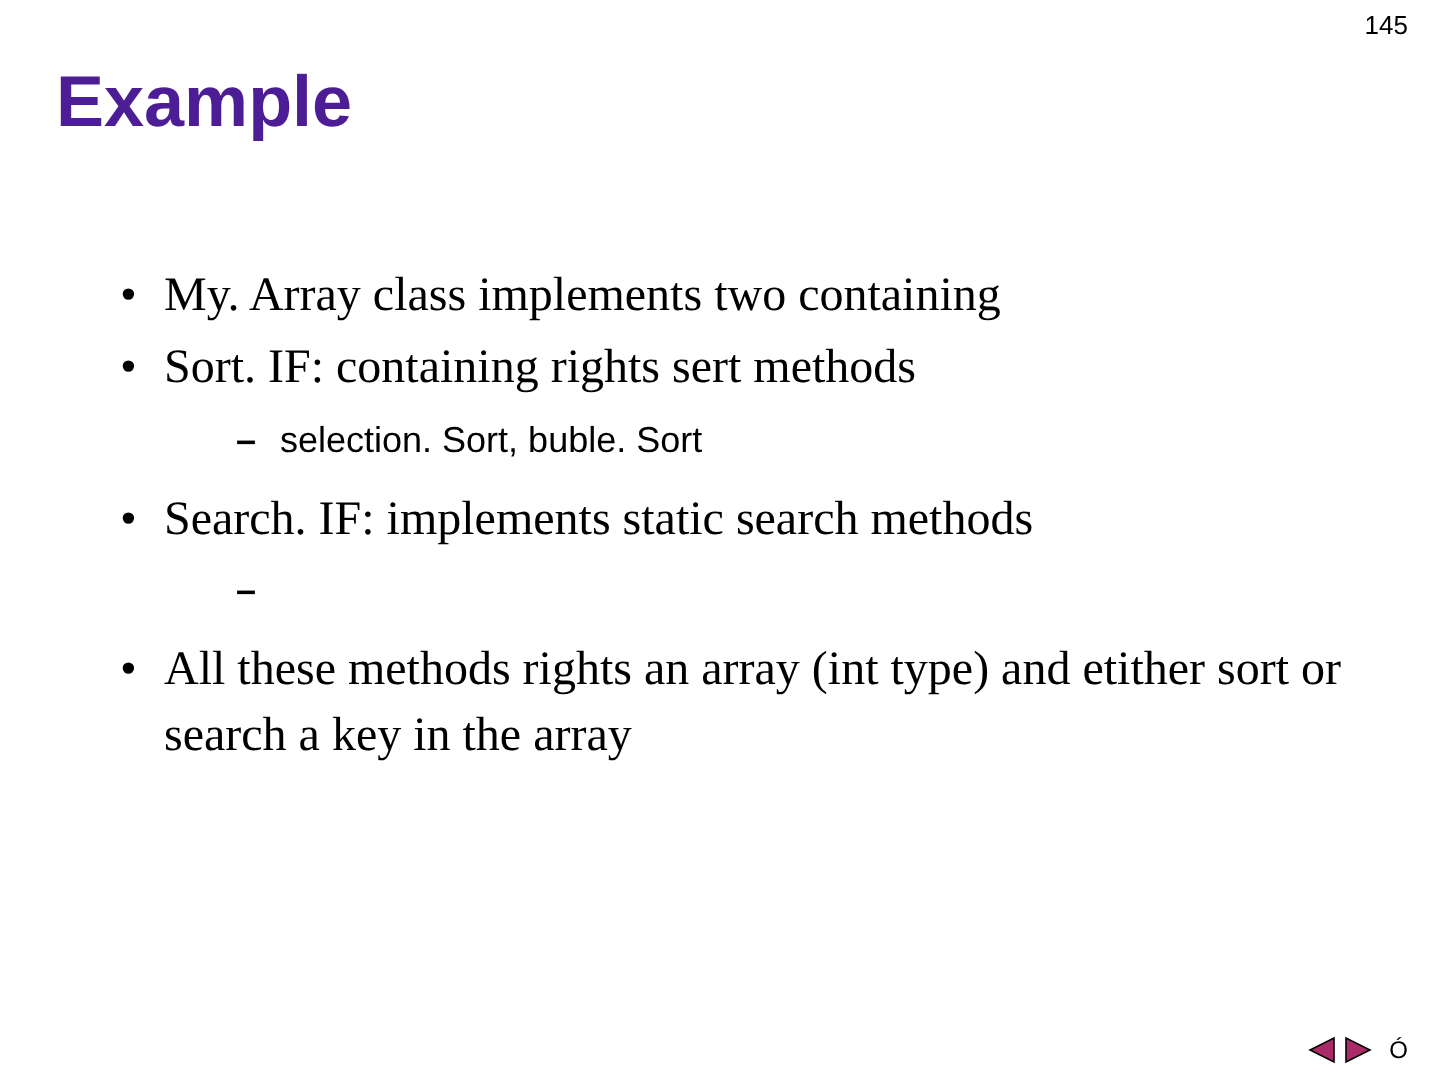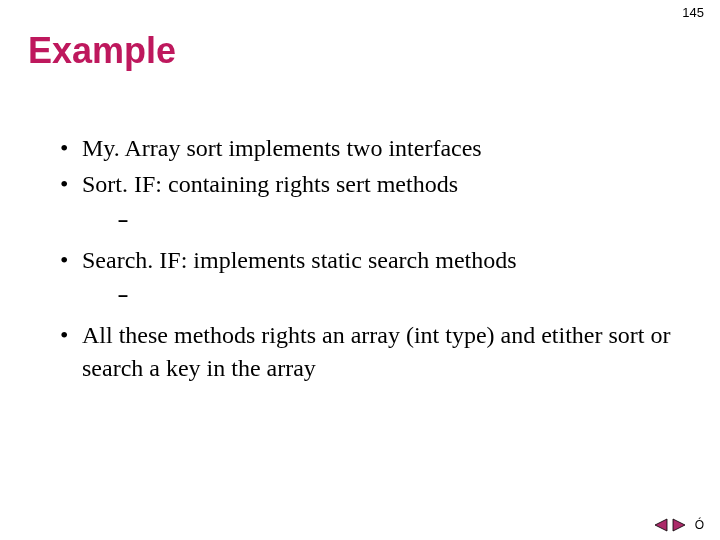--- a/index.html
+++ b/index.html
@@ -17,21 +17,21 @@
     top: 5px;
     right: 16px;
     font-family: Arial, Helvetica, sans-serif;
     font-size: 13px;
     color: #000;
   }
   .slide-title {
     font-family: Arial, Helvetica, sans-serif;
     font-weight: bold;
     font-size: 36px;
-    color: #be185d;
+    color: #4c1d95;
     padding: 30px 0 0 28px;
   }
   .content {
     padding: 60px 40px 0 60px;
   }
   .bullet-l1 {
     font-size: 24px;
     line-height: 1.35;
     margin-bottom: 4px;
     display: flex;
@@ -79,30 +79,31 @@
 <body>
 
 <div class="page-number">145</div>
 
 <h1 class="slide-title">Example</h1>
 
 <div class="content">
 
   <div class="bullet-l1">
     <span class="marker">•</span>
-    <span class="text">My. Array sort implements two interfaces</span>
+    <span class="text">My. Array class implements two containing</span>
   </div>
 
   <div class="bullet-l1">
     <span class="marker">•</span>
     <span class="text">Sort. IF: containing rights sert methods</span>
   </div>
 
   <div class="bullet-l2">
     <span class="marker">–</span>
+    <span class="text">selection. Sort, buble. Sort</span>
   </div>
 
   <div class="bullet-l1">
     <span class="marker">•</span>
     <span class="text">Search. IF: implements static search methods</span>
   </div>
 
   <div class="bullet-l2">
     <span class="marker">–</span>
   </div>

